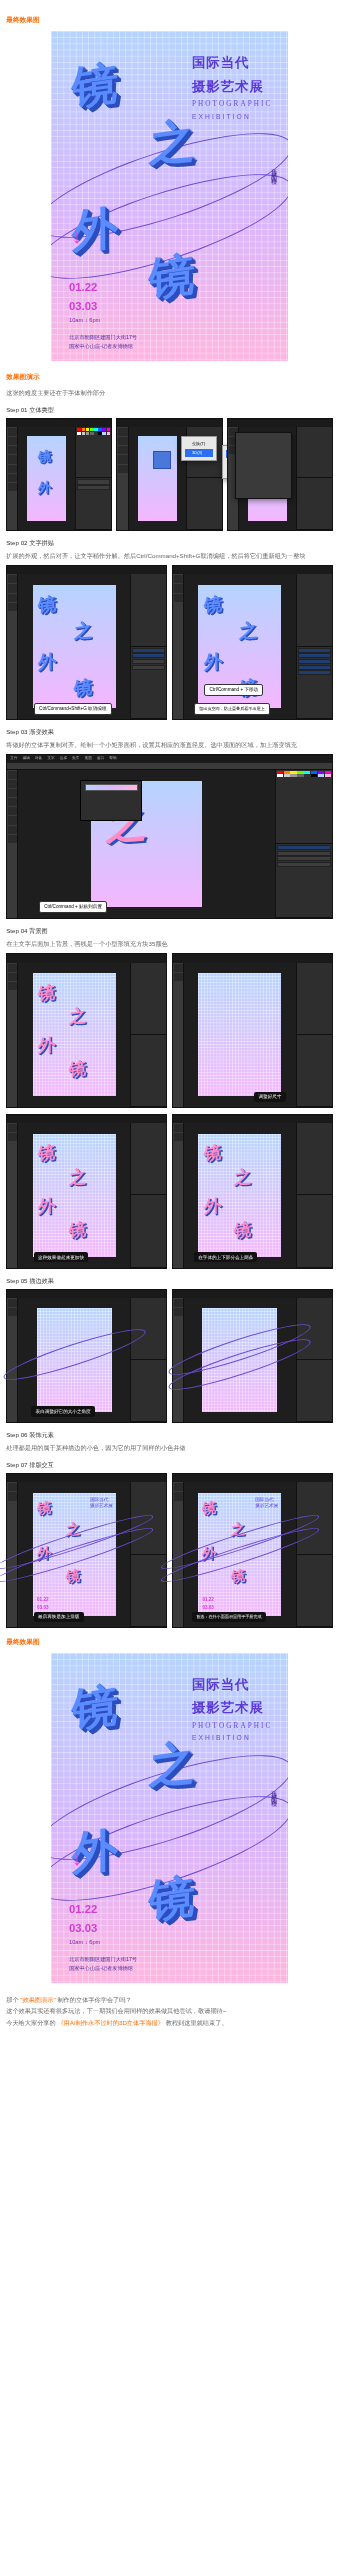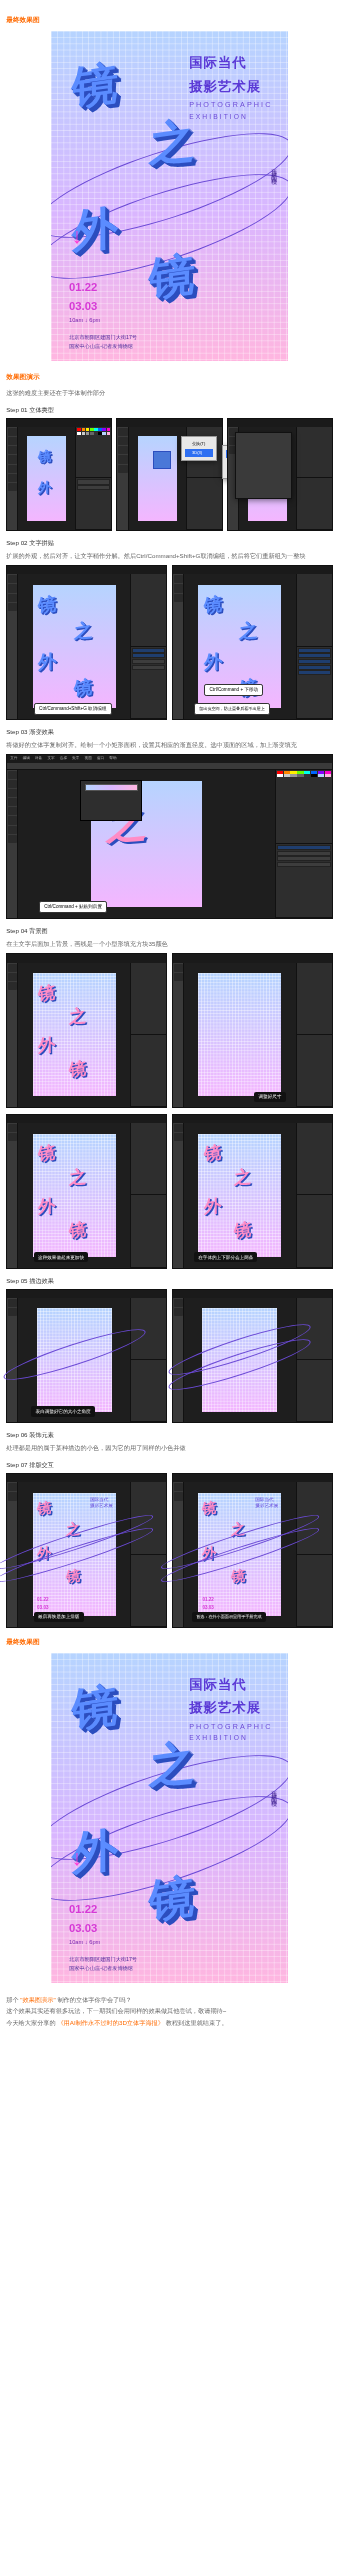--- a/index.html
+++ b/index.html
@@ -80,20 +80,21 @@
   font-size: 13.4px;
   font-weight: 700;
   color: #5b3ad6;
   letter-spacing: 1px;
   margin-bottom: 2.1px;
 }
 .poster .sub2 {
   font-size: 7.2px;
   letter-spacing: 2.1px;
   color: #6b4ad6;
+  font-family: Liberation Serif, serif;
 }
 .poster .sub3 {
   font-size: 6.7px;
   letter-spacing: 2.1px;
   color: #6b4ad6;
   margin-top: 1px;
 }
 .poster .ellipse {
   position: absolute;
   border: 1.5px solid #6b4ad6;

